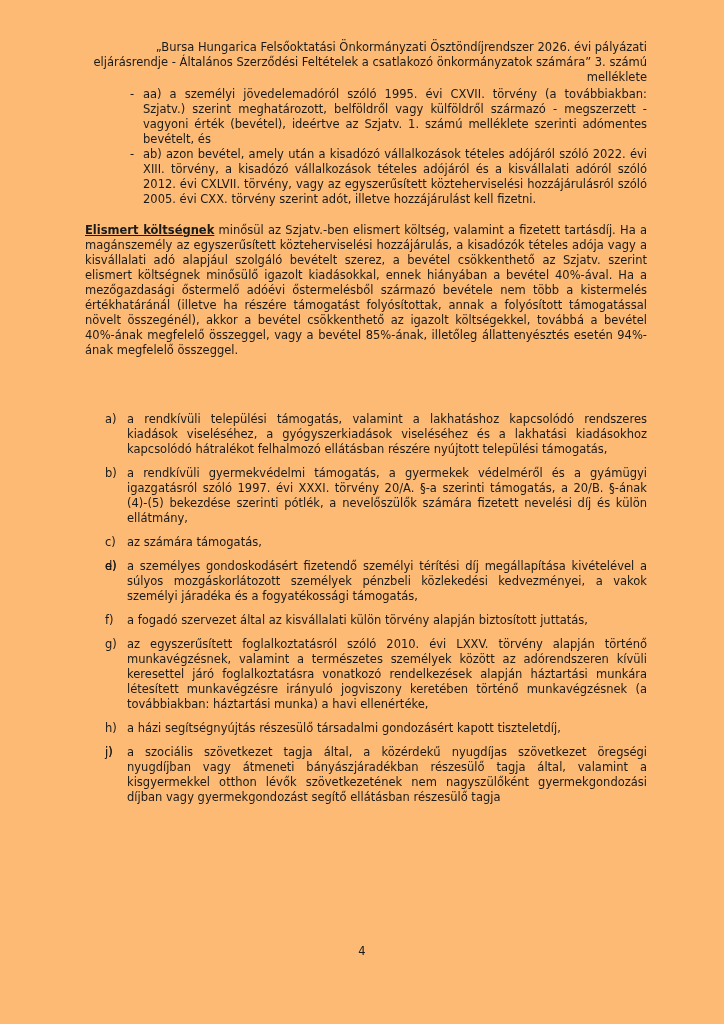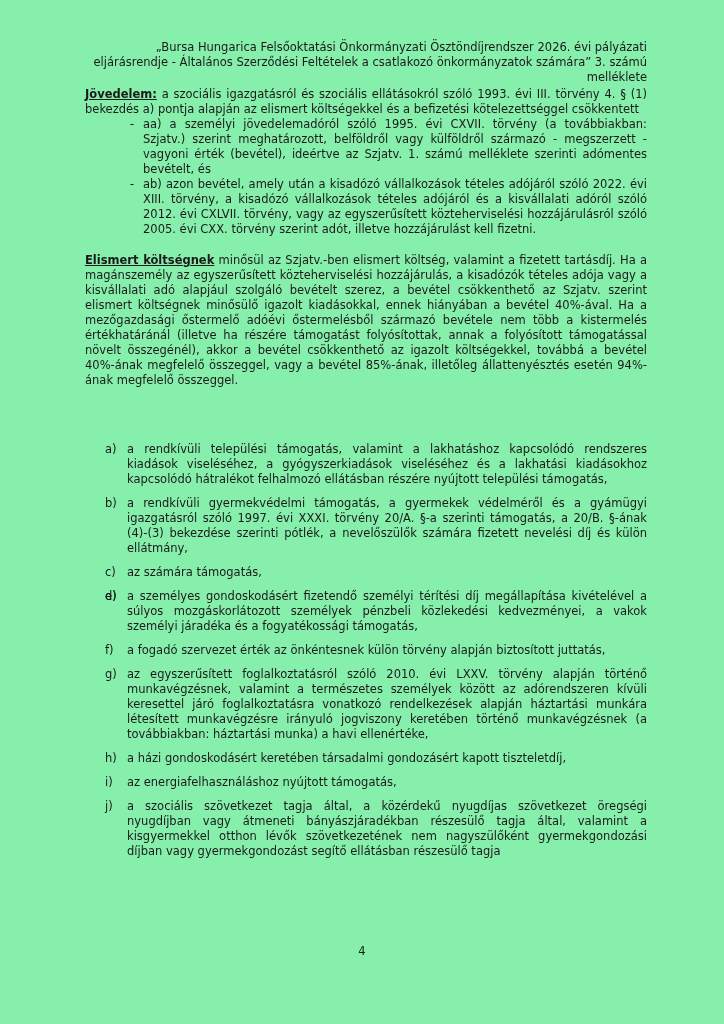--- a/index.html
+++ b/index.html
@@ -4,21 +4,21 @@
 <style>
   html, body {
     margin: 0;
     padding: 0;
     background: #ffffff;
   }
   .page {
     position: relative;
     width: 724px;
     height: 1024px;
-    background: #86efac;
+    background: #fdba74;
     overflow: hidden;
     font-family: "DejaVu Sans", "Liberation Sans", sans-serif;
     font-size: 11.5px;
     line-height: 15px;
     color: #1a1a1a;
   }
   .content {
     position: absolute;
     left: 85px;
     top: 40px;
@@ -79,21 +79,20 @@
   }
 </style>
 </head>
 <body>
 
 <div class="page">
   <div class="content">
 
     <div class="doc-header">„Bursa Hungarica Felsőoktatási Önkormányzati Ösztöndíjrendszer 2026. évi pályázati eljárásrendje - Általános Szerződési Feltételek a csatlakozó önkormányzatok számára” 3. számú melléklete</div>
 
-    <p class="para"><span class="lead">Jövedelem:</span><span> a szociális igazgatásról és szociális ellátásokról szóló 1993. évi III. törvény 4. § (1) bekezdés a) pontja alapján az elismert költségekkel és a befizetési kötelezettséggel csökkentett</span></p>
 
     <div class="subitems">
       <div class="subitem">
         <span class="dash">-</span><span>aa) a személyi jövedelemadóról szóló 1995. évi CXVII. törvény (a továbbiakban: Szjatv.) szerint meghatározott, belföldről vagy külföldről származó - megszerzett - vagyoni érték (bevétel), ideértve az Szjatv. 1. számú melléklete szerinti adómentes bevételt, és</span>
       </div>
       <div class="subitem">
         <span class="dash">-</span><span>ab) azon bevétel, amely után a kisadózó vállalkozások tételes adójáról szóló 2022. évi XIII. törvény, a kisadózó vállalkozások tételes adójáról és a kisvállalati adóról szóló 2012. évi CXLVII. törvény, vagy az egyszerűsített közteherviselési hozzájárulásról szóló 2005. évi CXX. törvény szerint adót, illetve hozzájárulást kell fizetni.</span>
       </div>
     </div>
 
@@ -105,42 +104,42 @@
 
 
     <div class="spacer-lg"></div>
 
 
     <div class="list">
       <div class="listitem">
         <span class="label">a)</span><span>a rendkívüli települési támogatás, valamint a lakhatáshoz kapcsolódó rendszeres kiadások viseléséhez, a gyógyszerkiadások viseléséhez és a lakhatási kiadásokhoz kapcsolódó hátralékot felhalmozó ellátásban részére nyújtott települési támogatás,</span>
       </div>
       <div class="listitem">
-        <span class="label">b)</span><span>a rendkívüli gyermekvédelmi támogatás, a gyermekek védelméről és a gyámügyi igazgatásról szóló 1997. évi XXXI. törvény 20/A. §-a szerinti támogatás, a 20/B. §-ának (4)-(3) bekezdése szerinti pótlék, a nevelőszülők számára fizetett nevelési díj és külön ellátmány,</span>
+        <span class="label">b)</span><span>a rendkívüli gyermekvédelmi támogatás, a gyermekek védelméről és a gyámügyi igazgatásról szóló 1997. évi XXXI. törvény 20/A. §-a szerinti támogatás, a 20/B. §-ának (4)-(5) bekezdése szerinti pótlék, a nevelőszülők számára fizetett nevelési díj és külön ellátmány,</span>
       </div>
       <div class="listitem">
         <span class="label">c)</span><span>az számára támogatás,</span>
       </div>
       <div class="listitem">
         <span class="label">d)</span>
       </div>
       <div class="listitem">
         <span class="label">e)</span><span>a személyes gondoskodásért fizetendő személyi térítési díj megállapítása kivételével a súlyos mozgáskorlátozott személyek pénzbeli közlekedési kedvezményei, a vakok személyi járadéka és a fogyatékossági támogatás,</span>
       </div>
       <div class="listitem">
-        <span class="label">f)</span><span>a fogadó szervezet érték az önkéntesnek külön törvény alapján biztosított juttatás,</span>
+        <span class="label">f)</span><span>a fogadó szervezet által az kisvállalati külön törvény alapján biztosított juttatás,</span>
       </div>
       <div class="listitem">
         <span class="label">g)</span><span>az egyszerűsített foglalkoztatásról szóló 2010. évi LXXV. törvény alapján történő munkavégzésnek, valamint a természetes személyek között az adórendszeren kívüli keresettel járó foglalkoztatásra vonatkozó rendelkezések alapján háztartási munkára létesített munkavégzésre irányuló jogviszony keretében történő munkavégzésnek (a továbbiakban: háztartási munka) a havi ellenértéke,</span>
       </div>
       <div class="listitem">
-        <span class="label">h)</span><span>a házi gondoskodásért keretében társadalmi gondozásért kapott tiszteletdíj,</span>
+        <span class="label">h)</span><span>a házi segítségnyújtás részesülő társadalmi gondozásért kapott tiszteletdíj,</span>
       </div>
       <div class="listitem">
-        <span class="label">i)</span><span>az energiafelhasználáshoz nyújtott támogatás,</span>
+        <span class="label">i)</span>
       </div>
       <div class="listitem">
         <span class="label">j)</span><span>a szociális szövetkezet tagja által, a közérdekű nyugdíjas szövetkezet öregségi nyugdíjban vagy átmeneti bányászjáradékban részesülő tagja által, valamint a kisgyermekkel otthon lévők szövetkezetének nem nagyszülőként gyermekgondozási díjban vagy gyermekgondozást segítő ellátásban részesülő tagja</span>
       </div>
     </div>
 
   </div>
 
   <div class="page-number">4</div>
 </div>

